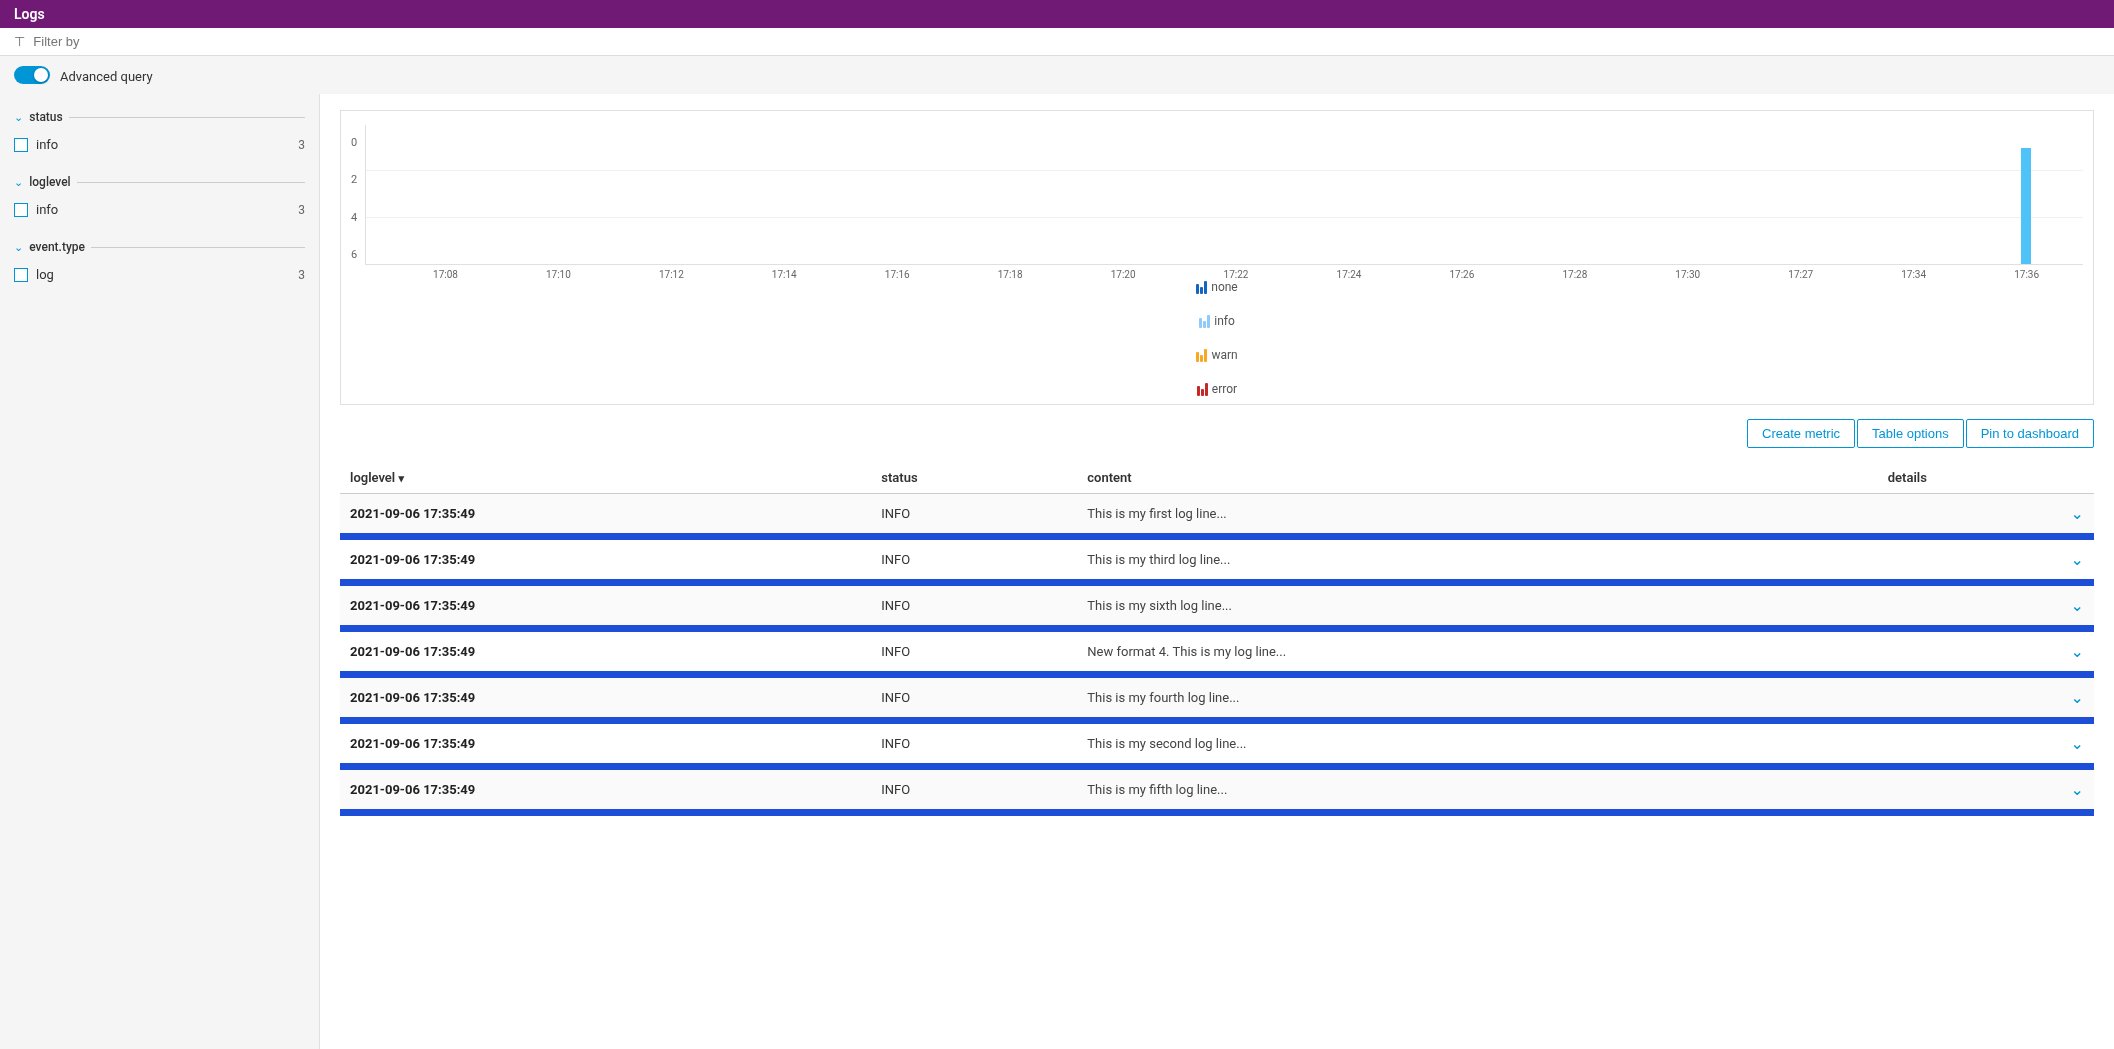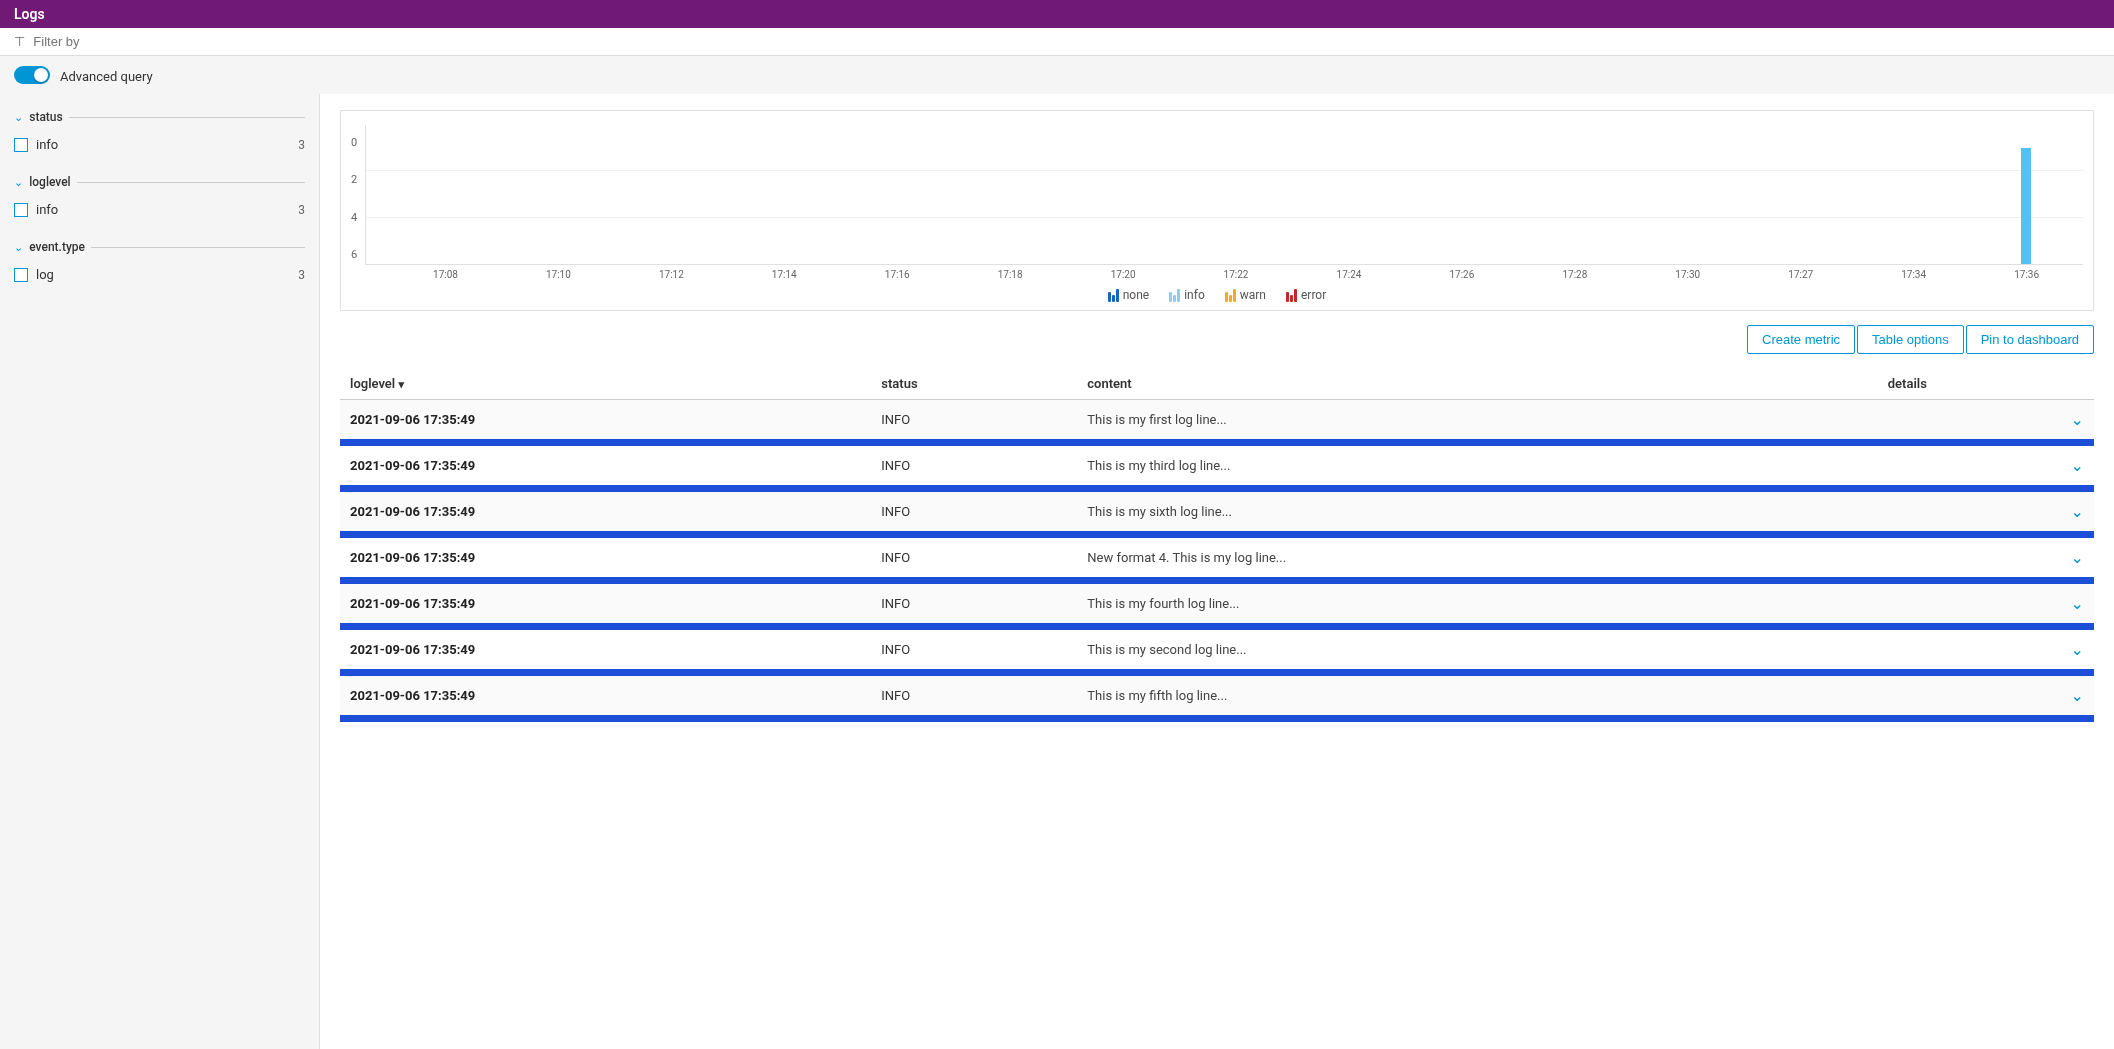--- a/index.html
+++ b/index.html
@@ -218,23 +218,24 @@
     }
     .chart-x-label {
       flex: 1;
       text-align: center;
     }
     .chart-legend {
       display: flex;
       justify-content: center;
       align-items: center;
       gap: 20px;
-      margin-top: 8px;
+      margin-top: 0;
       font-size: 12px;
       color: #555;
+      flex-direction: column;
     }
     .legend-item {
       display: flex;
       align-items: center;
       gap: 4px;
     }
     .legend-bars {
       display: flex;
       align-items: flex-end;
       gap: 1px;

